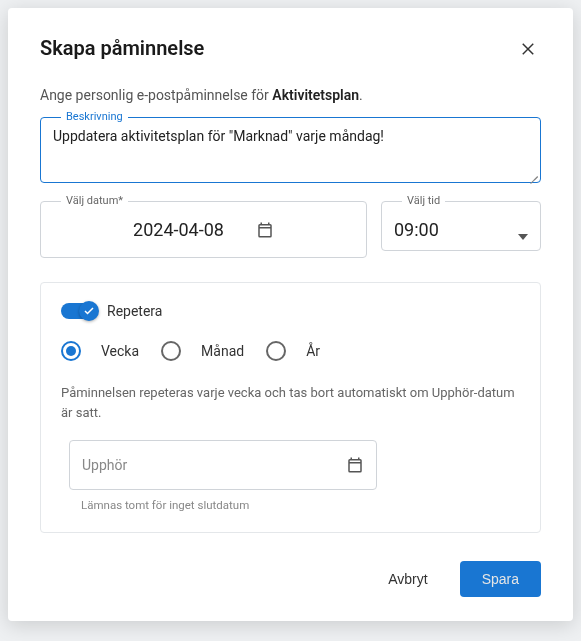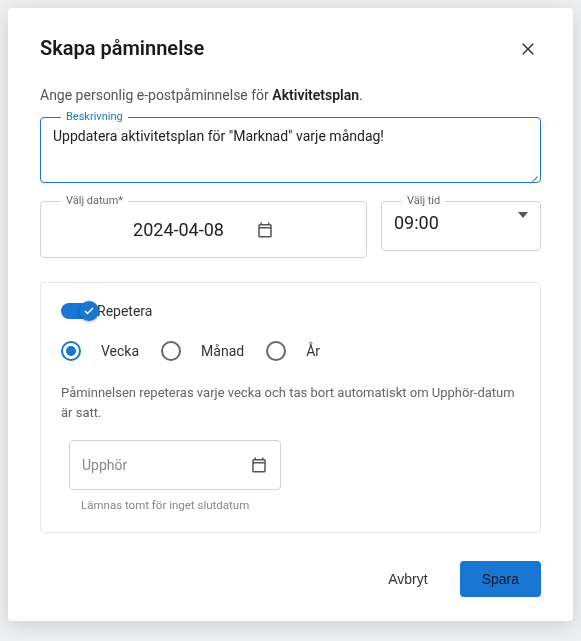--- a/index.html
+++ b/index.html
@@ -128,21 +128,21 @@
       flex: 1;
       display: flex;
       align-items: center;
       justify-content: center;
       height: 57px;
       gap: 32px;
     }
     .time-field {
       width: 160px;
       display: flex;
-      align-items: flex-start;
+      align-items: flex-end;
       justify-content: space-between;
       height: 50px;
     }
     .field-value {
       font-size: 18px;
       color: #222;
     }
     .field-icon {
       color: #555;
       display: flex;
@@ -158,20 +158,21 @@
     }
     .repeat-section {
       border: 1px solid #e4e7ea;
       border-radius: 4px;
       padding: 20px;
       margin-bottom: 28px;
     }
     .toggle-row {
       display: flex;
       align-items: flex-start;
+      gap: 10px;
       margin-bottom: 22px;
     }
     .toggle-switch {
       position: relative;
       width: 36px;
       height: 16px;
       background: #1976d2;
       border-radius: 10px;
       cursor: pointer;
     }
@@ -230,21 +231,21 @@
       font-size: 14px;
       color: #333;
     }
     .repeat-info {
       font-size: 13px;
       color: #666;
       line-height: 1.5;
       margin-bottom: 18px;
     }
     .end-date-field {
-      width: 212px;
+      width: 308px;
       display: flex;
       align-items: center;
       justify-content: space-between;
       height: 50px;
       margin-bottom: 8px;
       margin-left: 8px;
     }
     .end-date-placeholder {
       font-size: 14px;
       color: #888;
@@ -265,21 +266,21 @@
       border: none;
       color: #333;
       font-size: 14px;
       font-weight: 500;
       cursor: pointer;
       padding: 8px 12px;
     }
     .btn-save {
       background: #1976d2;
       border: none;
-      color: #0f172a;
+      color: #e5e5e5;
       font-size: 14px;
       font-weight: 500;
       padding: 10px 22px;
       border-radius: 4px;
       cursor: pointer;
     }
   </style>
 </head>
 <body>
 

